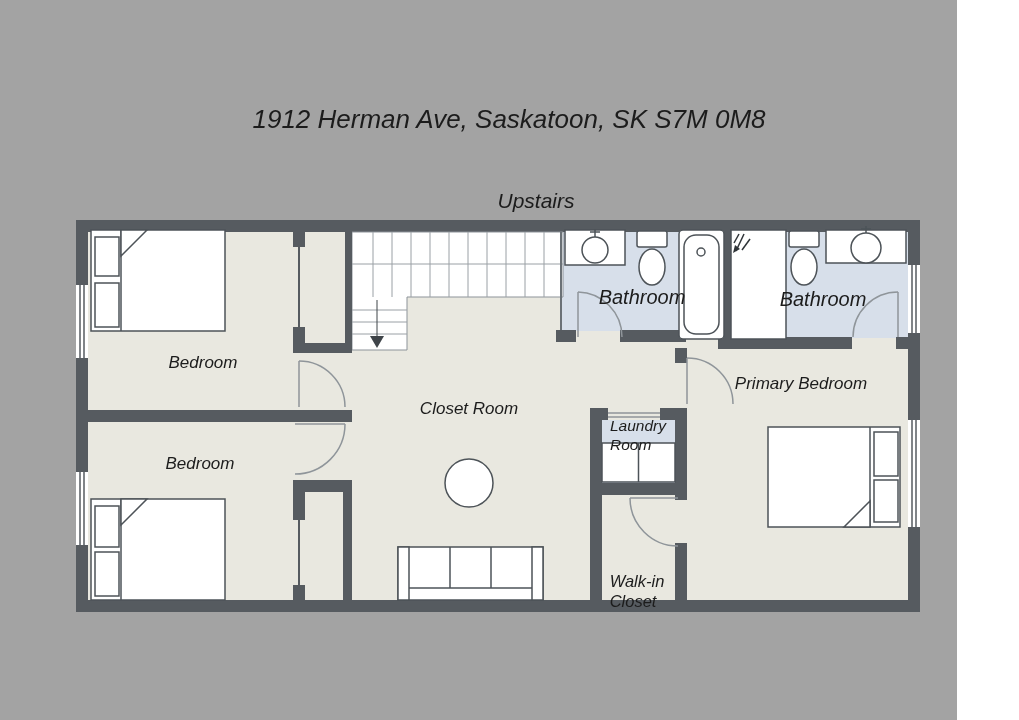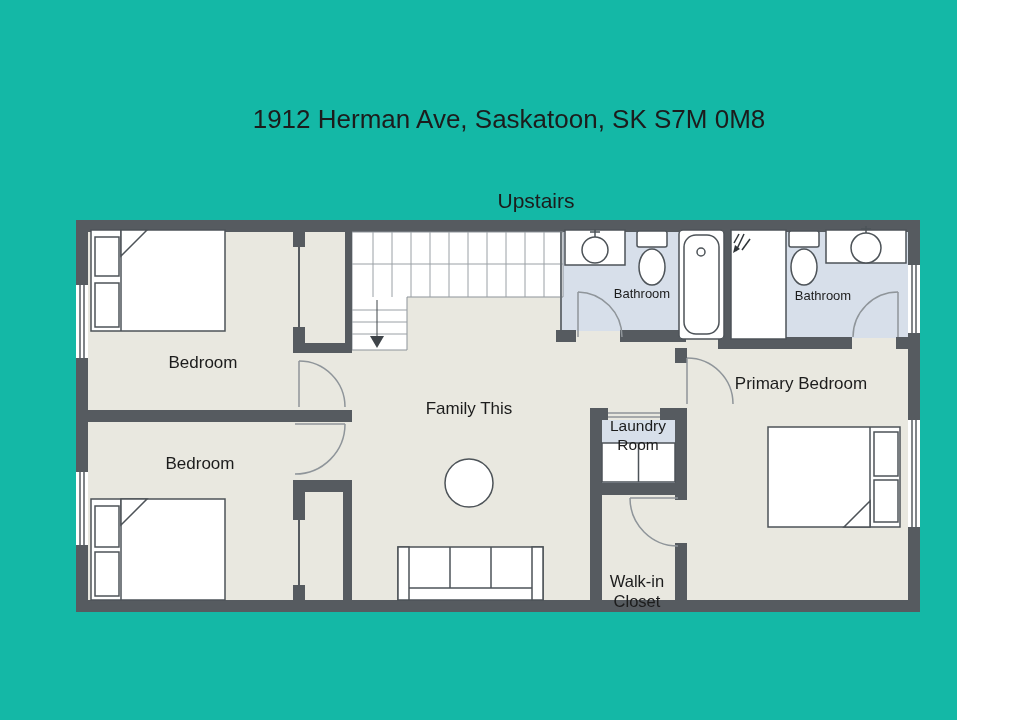--- a/index.html
+++ b/index.html
@@ -1,25 +1,25 @@
 <!DOCTYPE html>
 <html><head>
 <meta charset="utf-8">
 <style>
   html,body{margin:0;padding:0;background:#ffffff;}
-  .canvas{position:relative;width:957px;height:720px;background:#14b8a6;overflow:hidden;
-          font-family:"Liberation Sans", sans-serif;color:#1c1c1c;}
+  .canvas{position:relative;width:957px;height:720px;background:#a3a3a3;overflow:hidden;
+          font-family:"Liberation Sans", sans-serif;color:#1c1c1c;font-style:italic;}
   .abs{position:absolute;}
   .center-x{transform:translateX(-50%);white-space:nowrap;}
   .page-title{top:104px;left:509px;font-size:26px;}
   .floor-label{top:189px;left:509px;font-size:21px;margin-left:27px;}
   .disclaimer{top:669px;left:509px;font-size:11.5px;color:#1f1f1f;}
   .room-label{font-size:17px;}
-  .bath-label{font-size:13px;}
-  .two-line{text-align:center;line-height:19px;font-size:15.5px;}
+  .bath-label{font-size:20px;}
+  .two-line{text-align:left;line-height:19px;font-size:15.5px;}
   .two-line.closet{font-size:16.5px;line-height:20px;}
   svg{position:absolute;top:0;left:0;}
   .lbl{position:absolute;}
 </style>
 </head>
 <body>
 
 <div class="canvas">
 
   <svg width="1019" height="720" viewBox="0 0 1019 720">
@@ -217,21 +217,21 @@
           <path d="M 630 498 A 48 48 0 0 0 678 546"></path>
       </g>
     </g>
   </svg>
 
   <div class="abs center-x page-title">1912 Herman Ave, Saskatoon, SK S7M 0M8</div>
   <div class="abs center-x floor-label">Upstairs</div>
 
   <div class="lbl center-x room-label" style="left:203px;top:353px;">Bedroom</div>
   <div class="lbl center-x room-label" style="left:200px;top:454px;">Bedroom</div>
-  <div class="lbl center-x room-label" style="left:469px;top:399px;">Family This</div>
+  <div class="lbl center-x room-label" style="left:469px;top:399px;">Closet Room</div>
   <div class="lbl center-x bath-label" style="left:642px;top:286px;">Bathroom</div>
   <div class="lbl center-x bath-label" style="left:823px;top:288px;">Bathroom</div>
   <div class="lbl center-x room-label" style="left:801px;top:374px;">Primary Bedroom</div>
 
   <div class="lbl center-x two-line" style="left:638px;top:416px;">
     <div>Laundry</div>
     <div>Room</div>
   </div>
   <div class="lbl center-x two-line closet" style="left:637px;top:543px;margin-top:28px;">
     <div>Walk-in</div>

